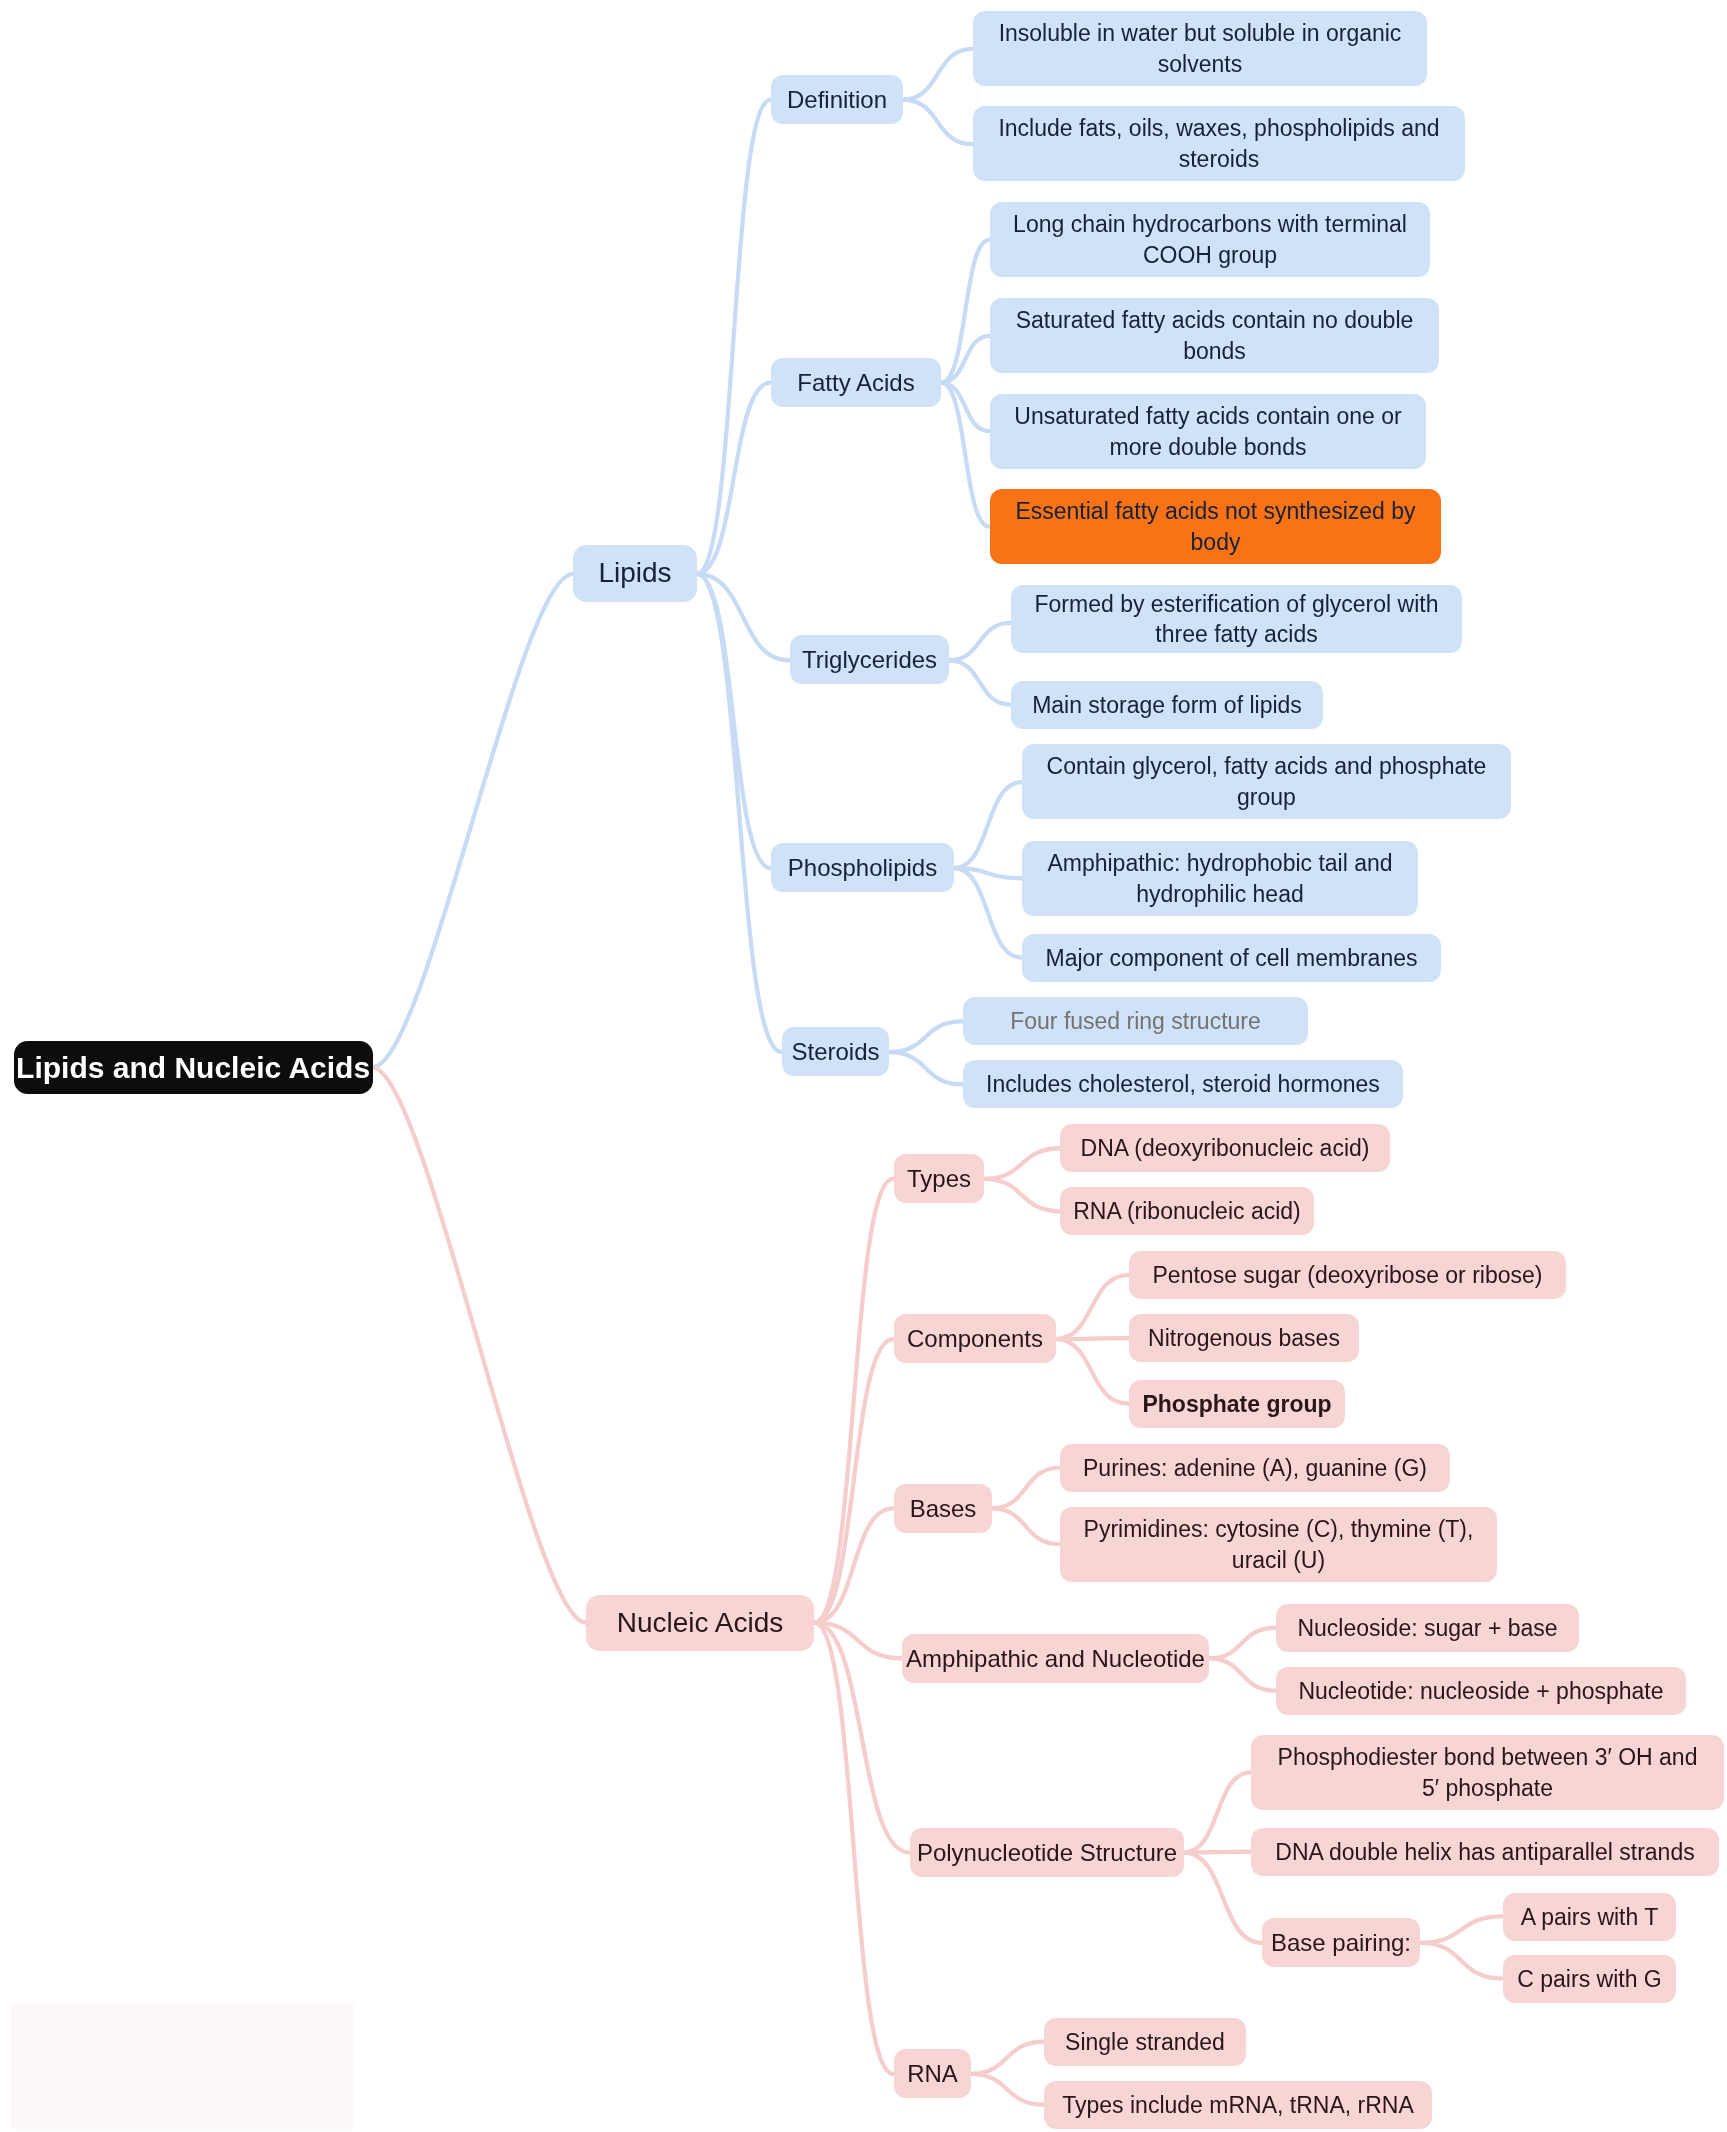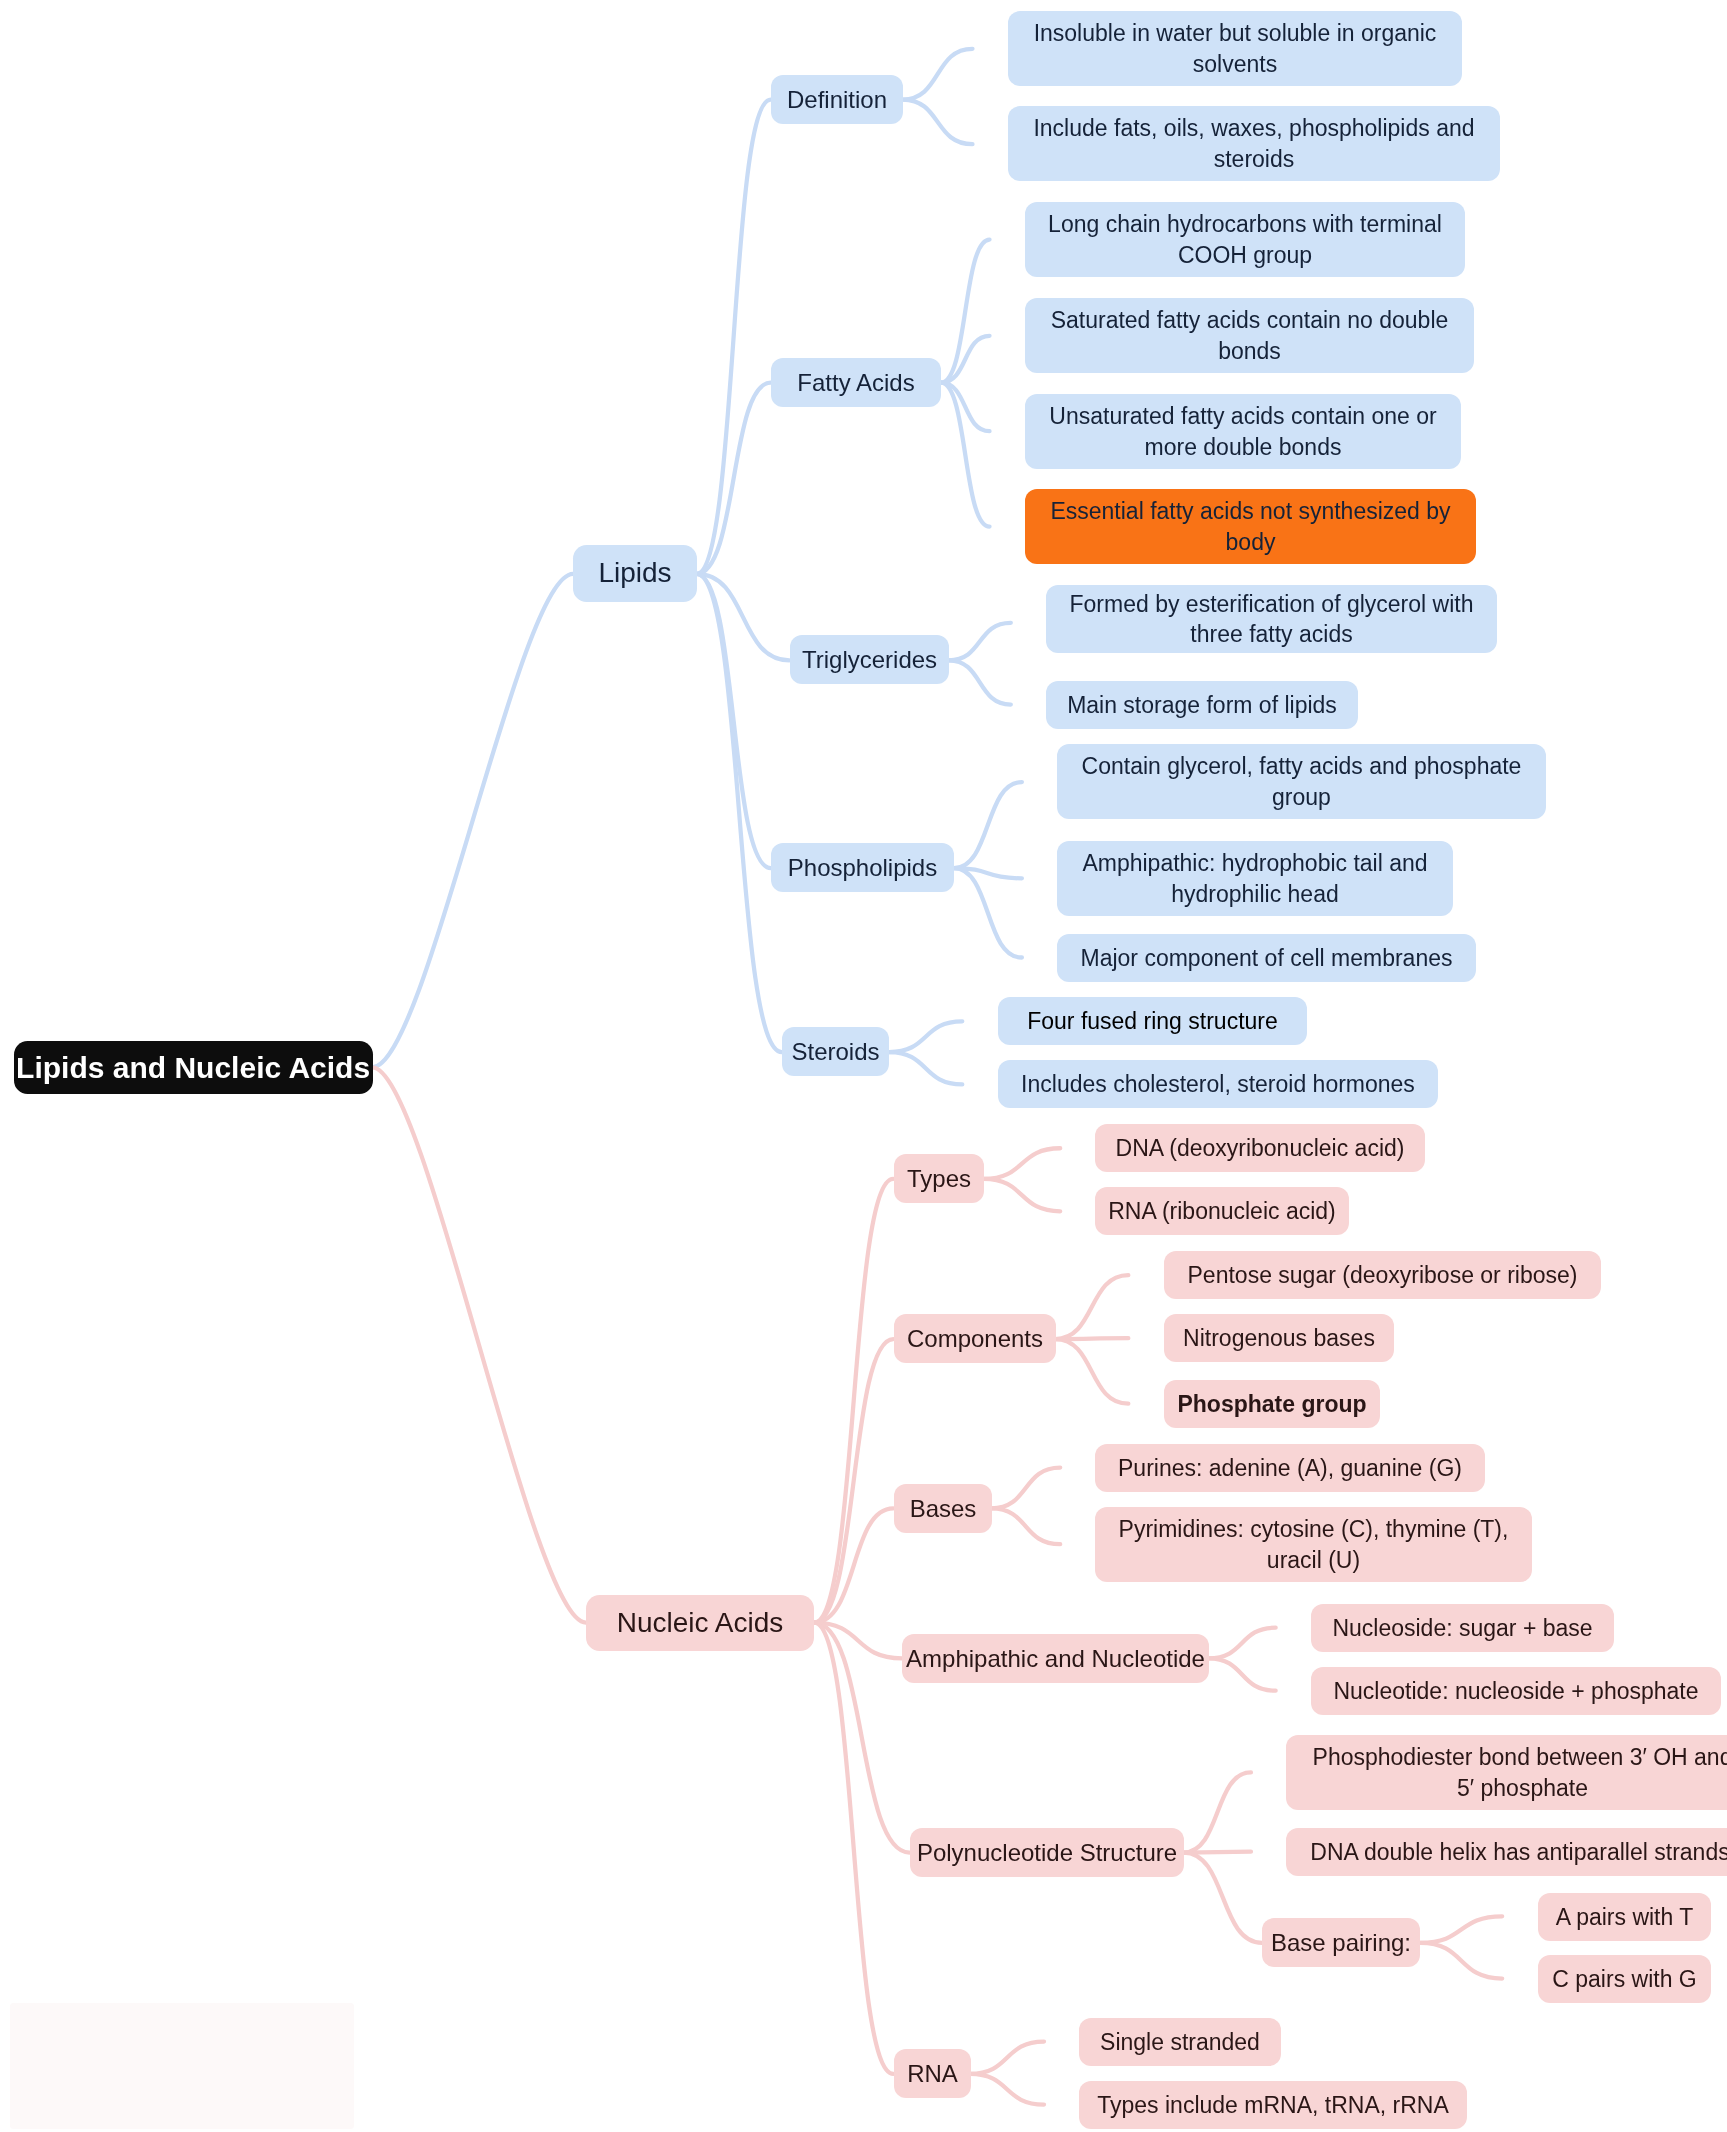--- a/index.html
+++ b/index.html
@@ -4,21 +4,21 @@
 <style>
   html,body{margin:0;padding:0;background:#ffffff;}
   body{font-family:"Liberation Sans","DejaVu Sans",sans-serif;}
   .canvas{position:relative;width:1727px;height:2133px;background:#ffffff;overflow:hidden;}
   svg.links{position:absolute;left:0;top:0;width:1727px;height:2133px;}
   .node{
     position:absolute;display:flex;align-items:center;justify-content:center;
     text-align:center;box-sizing:border-box;padding:3.4px 12px;border-radius:12px;
     white-space:pre-line;line-height:1.32;
   }
-  .leaf{font-size:23px;margin-left:35px;}
+  .leaf{font-size:23px;}
   .topic{font-size:24px;}
   .main{font-size:28px;border-radius:13.6px;}
   .root{font-size:30px;font-weight:bold;border-radius:13.6px;}
   .logo-card{position:absolute;left:10.2px;top:2003px;width:344px;height:126px;background:#fdf9f9;border-radius:3.4px;}
 </style>
 </head>
 <body>
 
 <div class="canvas">
   <svg class="links" id="links" viewBox="0 0 2028 2504">
@@ -86,21 +86,21 @@
       <div class="node leaf" style="left: 1011px; top: 585px; width: 451px; height: 68px; background: rgb(207, 226, 248); color: rgb(21, 34, 56);">Formed by esterification of glycerol with
 three fatty acids</div>
       <div class="node leaf" style="left: 1011px; top: 681px; width: 312px; height: 48px; background: rgb(207, 226, 248); color: rgb(21, 34, 56); white-space: nowrap;">Main storage form of lipids</div>
       <div class="node topic" style="left: 771px; top: 843px; width: 183px; height: 49px; background: rgb(207, 226, 248); color: rgb(21, 34, 56); white-space: nowrap;">Phospholipids</div>
       <div class="node leaf" style="left: 1022px; top: 744px; width: 489px; height: 75px; background: rgb(207, 226, 248); color: rgb(21, 34, 56);">Contain glycerol, fatty acids and phosphate
 group</div>
       <div class="node leaf" style="left: 1022px; top: 841px; width: 396px; height: 75px; background: rgb(207, 226, 248); color: rgb(21, 34, 56);">Amphipathic: hydrophobic tail and
 hydrophilic head</div>
       <div class="node leaf" style="left: 1022px; top: 934px; width: 419px; height: 48px; background: rgb(207, 226, 248); color: rgb(21, 34, 56); white-space: nowrap;">Major component of cell membranes</div>
       <div class="node topic" style="left: 782px; top: 1027px; width: 107px; height: 49px; background: rgb(207, 226, 248); color: rgb(21, 34, 56); white-space: nowrap;">Steroids</div>
-      <div class="node leaf" style="left: 963px; top: 997px; width: 309px; height: 48px; background: rgb(207, 226, 248); color: #000000; white-space: nowrap; text-align: center;">Four fused ring structure</div>
+      <div class="node leaf" style="left: 963px; top: 997px; width: 345px; height: 48px; background: rgb(207, 226, 248); color: #737373; white-space: nowrap; text-align: center;">Four fused ring structure</div>
       <div class="node leaf" style="left: 963px; top: 1060px; width: 440px; height: 48px; background: rgb(207, 226, 248); color: rgb(21, 34, 56); white-space: nowrap;">Includes cholesterol, steroid hormones</div>
       <div class="node main" style="left: 586px; top: 1595px; width: 228px; height: 56px; background: rgb(248, 213, 213); color: rgb(42, 22, 22); white-space: nowrap;">Nucleic Acids</div>
       <div class="node topic" style="left: 894px; top: 1154px; width: 90px; height: 49px; background: rgb(248, 213, 213); color: rgb(42, 22, 22); white-space: nowrap;">Types</div>
       <div class="node leaf" style="left: 1060px; top: 1124px; width: 330px; height: 48px; background: rgb(248, 213, 213); color: rgb(42, 22, 22); white-space: nowrap;">DNA (deoxyribonucleic acid)</div>
       <div class="node leaf" style="left: 1060px; top: 1187px; width: 254px; height: 48px; background: rgb(248, 213, 213); color: rgb(42, 22, 22); white-space: nowrap;">RNA (ribonucleic acid)</div>
       <div class="node topic" style="left: 894px; top: 1314px; width: 162px; height: 49px; background: rgb(248, 213, 213); color: rgb(42, 22, 22); white-space: nowrap;">Components</div>
       <div class="node leaf" style="left: 1129px; top: 1251px; width: 437px; height: 48px; background: rgb(248, 213, 213); color: rgb(42, 22, 22); white-space: nowrap;">Pentose sugar (deoxyribose or ribose)</div>
       <div class="node leaf" style="left: 1129px; top: 1314px; width: 230px; height: 48px; background: rgb(248, 213, 213); color: rgb(42, 22, 22); white-space: nowrap;">Nitrogenous bases</div>
       <div class="node leaf" style="left: 1129px; top: 1380px; width: 216px; height: 48px; background: rgb(248, 213, 213); color: rgb(42, 22, 22); white-space: nowrap; font-weight: bold;">Phosphate group</div>
       <div class="node topic" style="left: 894px; top: 1484px; width: 98px; height: 49px; background: rgb(248, 213, 213); color: rgb(42, 22, 22); white-space: nowrap;">Bases</div>

